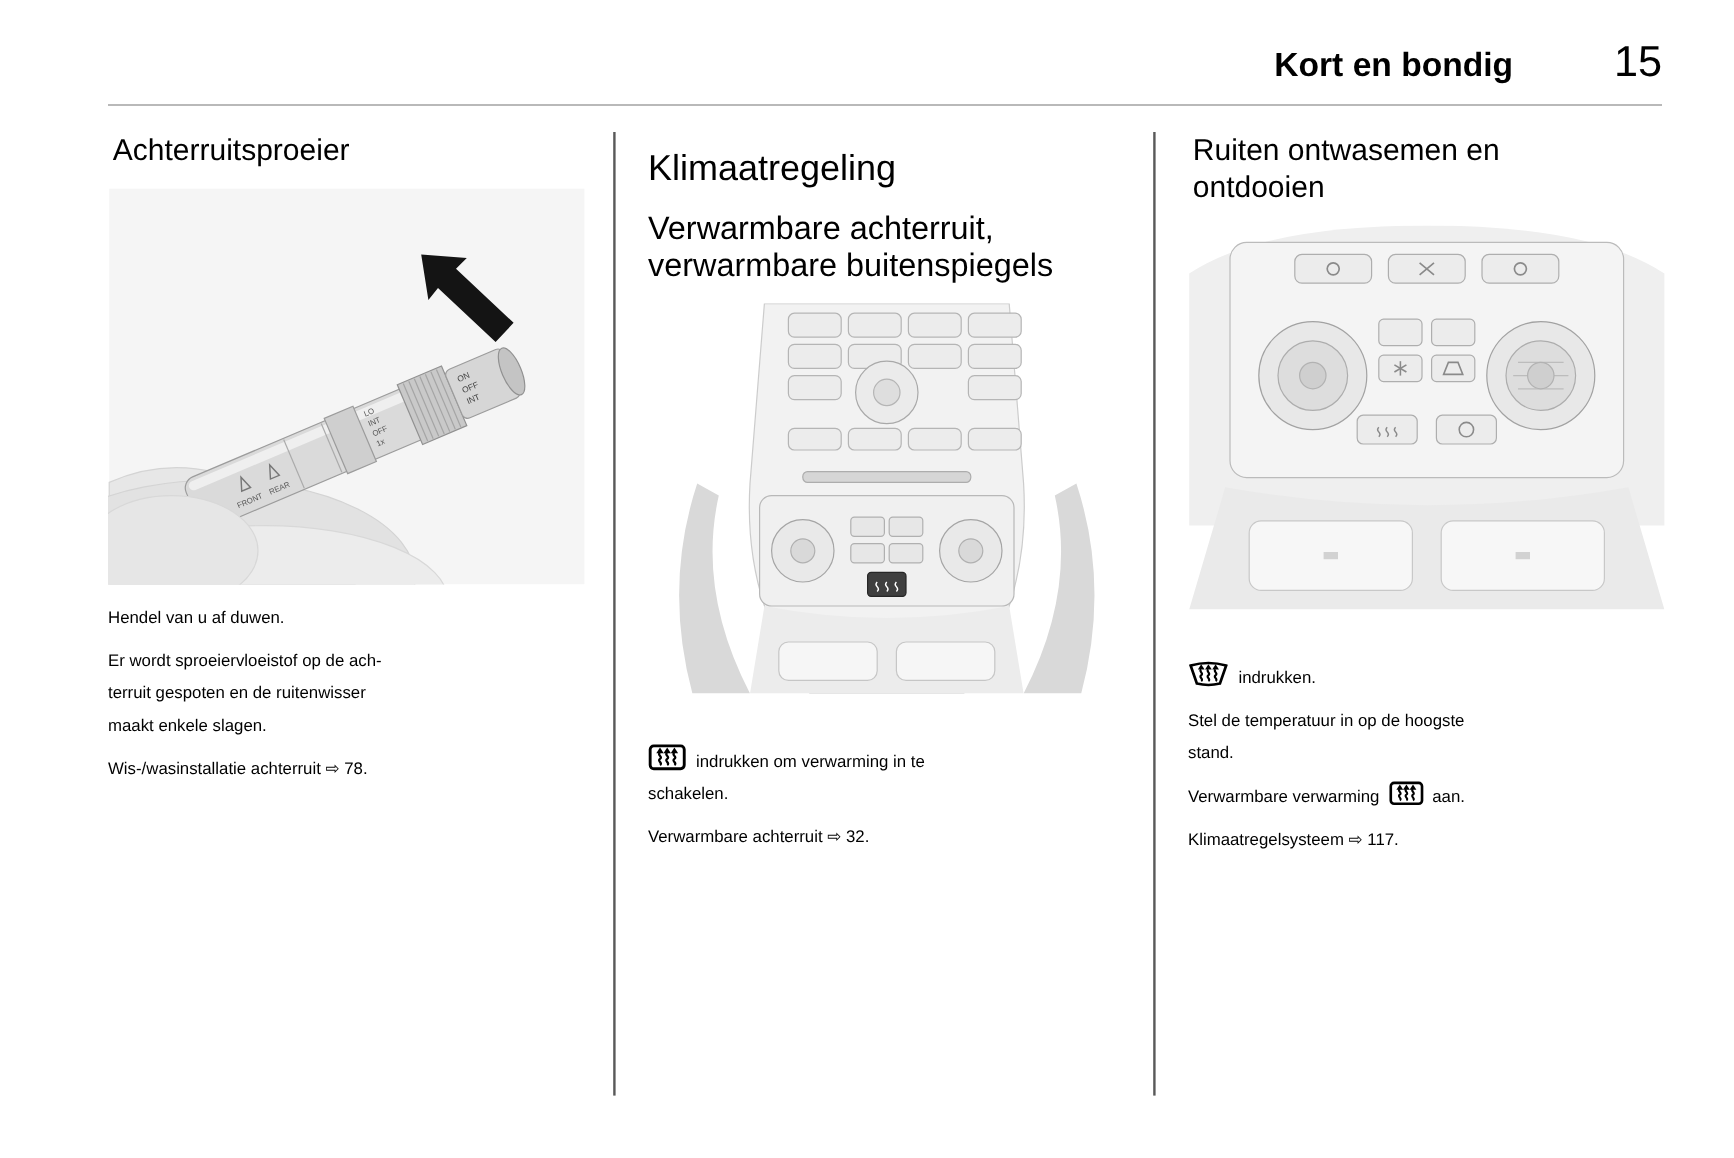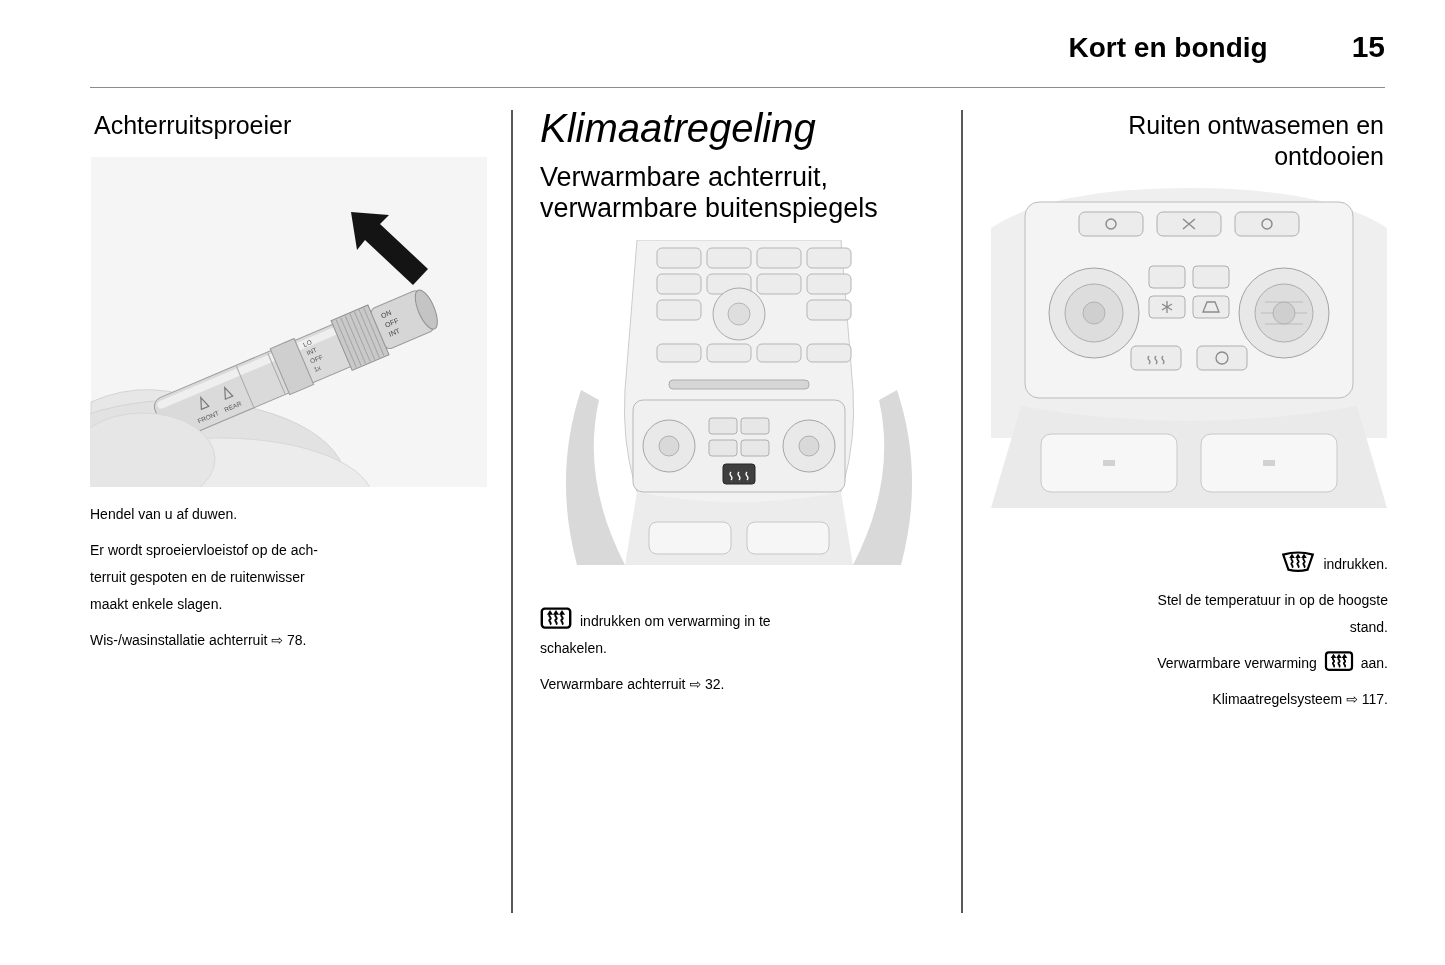--- a/index.html
+++ b/index.html
@@ -9,43 +9,43 @@
     font-family:"Liberation Sans", sans-serif;
     color:#000; position:relative; overflow:hidden;
   }
   .page { position:absolute; inset:0; background:#fff; }
 
   .header-row {
     position:absolute; top:30px; left:90px; width:1295px;
     display:flex; justify-content:flex-end; align-items:baseline; gap:84px;
   }
   .header-title { font-size:28px; font-weight:bold; }
-  .page-num    { font-size:30px; font-weight:bold; }
+  .page-num    { font-size:36px; font-weight:normal; }
   .header-rule {
     position:absolute; top:87px; left:90px; width:1295px; height:1px;
     background:#8c8c8c;
   }
 
   .vdiv {
     position:absolute; top:110px; height:803px; width:2px; background:#595959;
   }
   .vdiv1 { left:511px; }
   .vdiv2 { left:961px; }
 
   .col { position:absolute; top:110px; width:398px; }
   .col1 { left:90px; }
   .col2 { left:540px; }
-  .col3 { left:990px;text-align:right; }
+  .col3 { left:990px; }
 
   .col-heading {
     font-size:25px; font-weight:normal; line-height:31px;
     margin:0 4px 16px; white-space:pre-line;
   }
   .main-heading {
-    font-size:40px; font-weight:normal; line-height:36px; margin:0 0 16px;font-style:italic;
+    font-size:30px; font-weight:normal; line-height:36px; margin:13px 0 16px;
   }
   .sub-heading {
     font-size:27px; font-weight:normal; line-height:31px;
     margin:0 0 16px; white-space:pre-line;
   }
 
   figure { margin:0 0 14px; }
   figure svg { display:block; }
 
   p {

